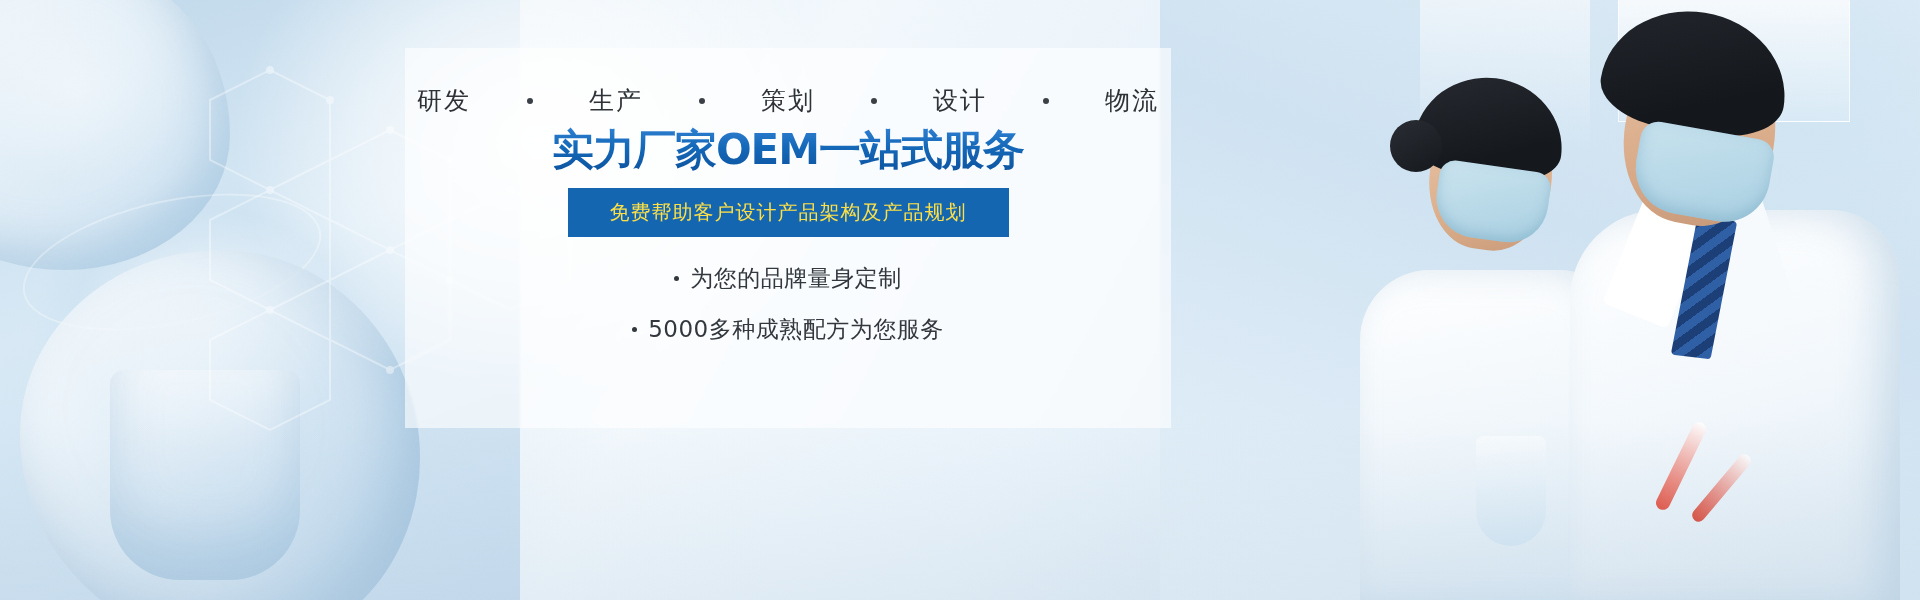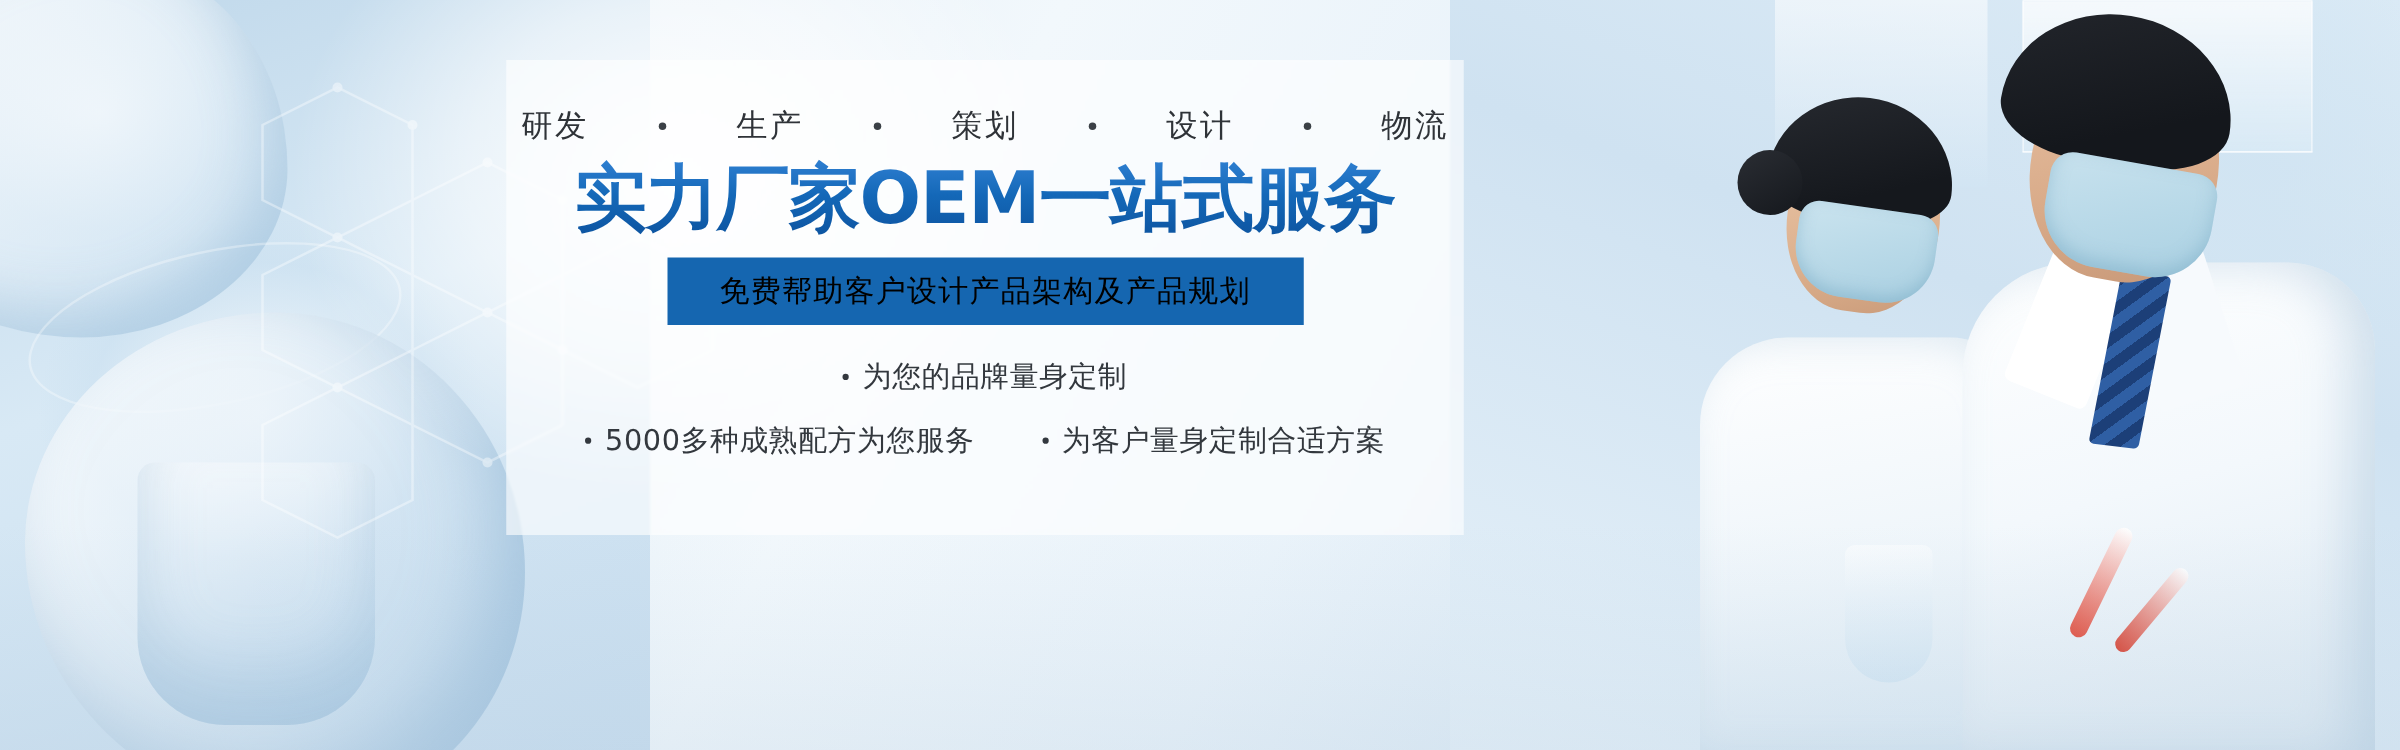--- a/index.html
+++ b/index.html
@@ -185,35 +185,35 @@
     display:flex;align-items:center;justify-content:center;
     font-size:25px;color:#2f3338;letter-spacing:2px;font-weight:400;gap:34px;
   }
   .kw{padding:0 0px;}
   .kw-dot{
     width:6px;height:6px;border-radius:50%;background:#3b4046;
     margin:0 22px;flex:none;
   }
   .title{
     margin-top:10px;
-    font-size:58px;font-weight:700;letter-spacing:-1px;line-height:1.08;
+    font-size:42px;font-weight:700;letter-spacing:-1px;line-height:1.08;
     background:linear-gradient(180deg,#2f7fd1 0%,#1468b8 46%,#0d54a0 100%);
     -webkit-background-clip:text;background-clip:text;
     color:transparent;
     white-space:nowrap;
   }
   .subtitle-en{
     margin-top:8px;
     font-size:15px;color:#9aa6b1;letter-spacing:7.2px;font-weight:400;
     white-space:nowrap;
   }
   .cta{
     margin-top:16px;
-    background:#1566b0;color:#000000;
-    font-size:24px;letter-spacing:1px;font-weight:400;
+    background:#1566b0;color:#fde047;
+    font-size:20px;letter-spacing:1px;font-weight:400;
     padding:11px 42px;
     white-space:nowrap;
     border:none;
     display:inline-block;
   }
   .bullets{
     margin-top:26px;width:100%;
     display:flex;flex-direction:column;align-items:center;gap:20px;
   }
   .bullet-row{
@@ -315,21 +315,17 @@
         <span class="bullet-item">
           <span class="bdot"></span>
           <span>为您的品牌量身定制</span>
         </span>
       </div>
       <div class="bullet-row">
         <span class="bullet-item">
           <span class="bdot"></span>
           <span>5000多种成熟配方为您服务</span>
         </span>
-        <span class="bullet-item">
-          <span class="bdot"></span>
-          <span>为客户量身定制合适方案</span>
-        </span>
       </div>
     </div>
 
   </div>
 </div>
 
 </body></html>

